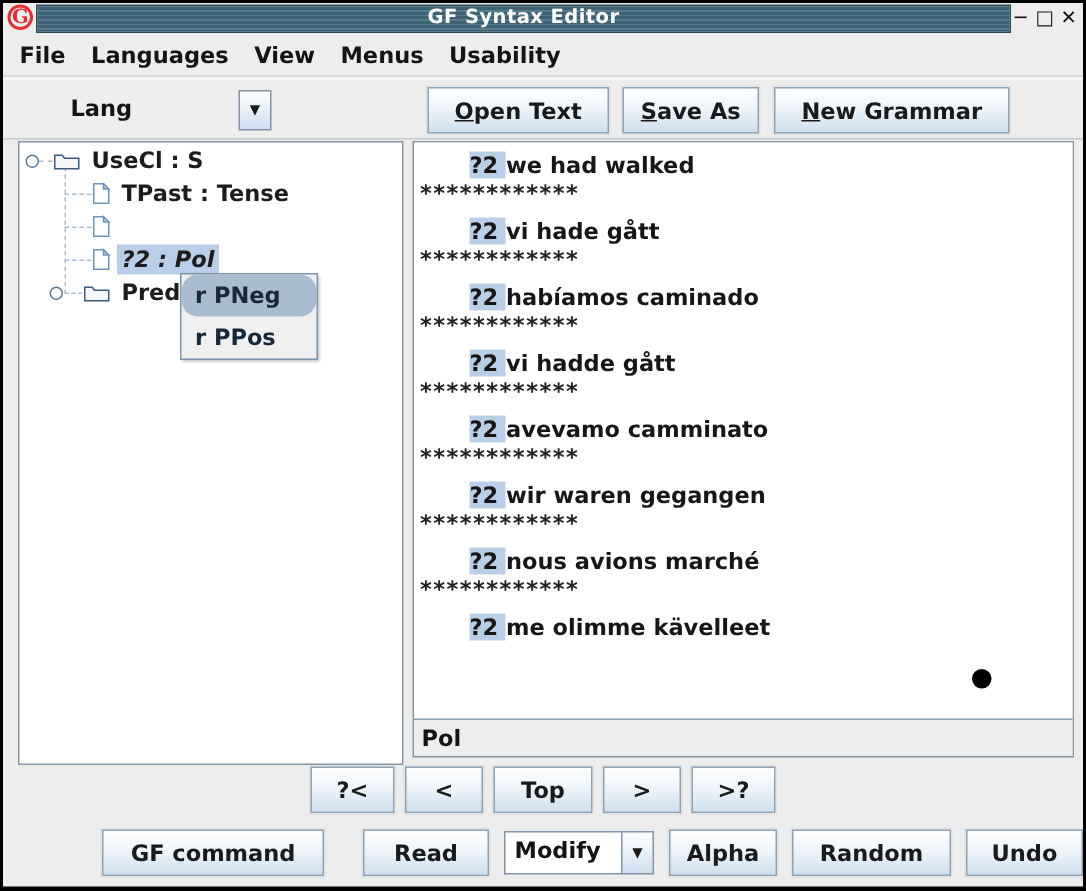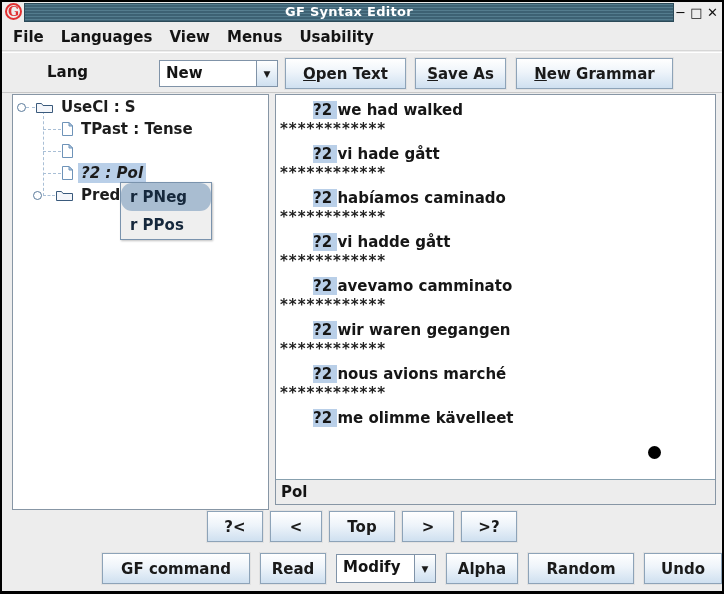--- a/index.html
+++ b/index.html
@@ -111,21 +111,21 @@
   .status-strip{
     position:absolute;left:0;right:0;bottom:0;height:24px;line-height:24px;
     padding-left:5px;font-size:15px;font-weight:bold;color:#141414;background:#EDEDED;
   }
   
   .nav-row{position:absolute;left:0;right:0;top:509px;height:32px;display:flex;justify-content:center;gap:7px;}
   .nav-row .btn{height:31px;}
   .w56{width:56px;}.w52{width:52px;}.w66{width:66px;}
   .bottom-row{position:absolute;left:0;right:0;top:551px;height:31px;display:flex;justify-content:flex-end;gap:10px;align-items:center;}
   .bottom-row .btn{height:31px;}
-  #gf-btn{width:148px;} #read-btn{width:66px;} #alpha-btn{width:72px;}
+  #gf-btn{width:148px;} #read-btn{width:84px;margin-left:16px;} #alpha-btn{width:72px;}
   #random-btn{width:106px;} #undo-btn{width:78px;}
   #modify-combo{width:100px;height:29px;}
 </style>
 </head>
 <body>
 
 <div class="window">
 
   <div class="titlebar">
     <span class="logo">G</span>
@@ -143,21 +143,20 @@
     <span>File</span>
     <span>Languages</span>
     <span>View</span>
     <span>Menus</span>
     <span>Usability</span>
   </div>
 
   <div class="toolbar">
     <span class="lang-label">Lang</span>
     <div class="combo" id="lang-combo">
-      <span class="combo-field">New</span>
       <span class="combo-btn">▼</span>
     </div>
     <button class="btn" id="btn-open">
         <span><u>O</u><span>pen Text</span></span>
       </button>
     <button class="btn" id="btn-save">
         <span><u>S</u><span>ave As</span></span>
       </button>
     <button class="btn" id="btn-newgram">
         <span><u>N</u><span>ew Grammar</span></span>

